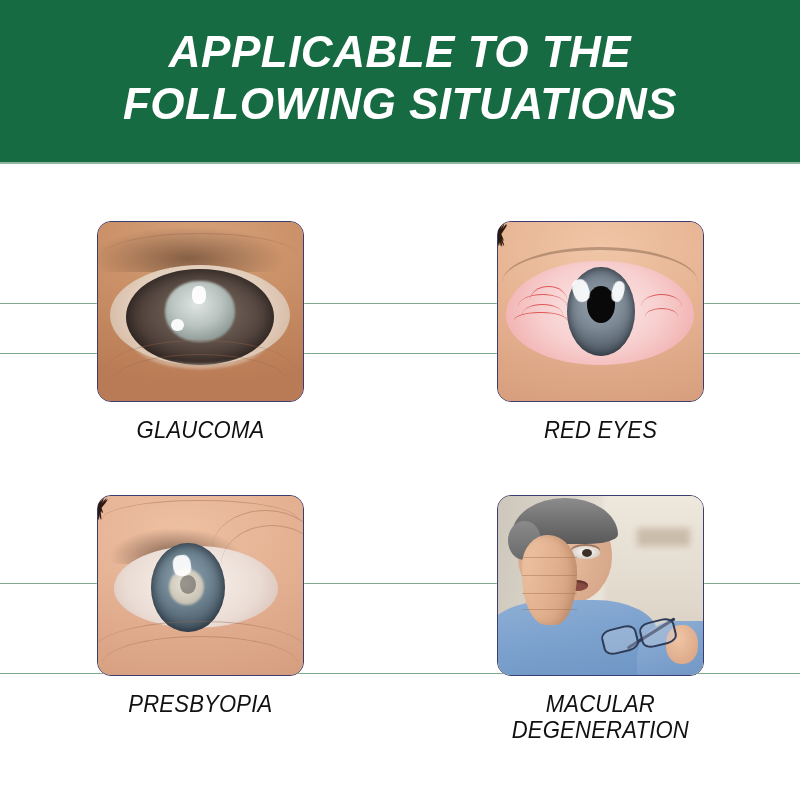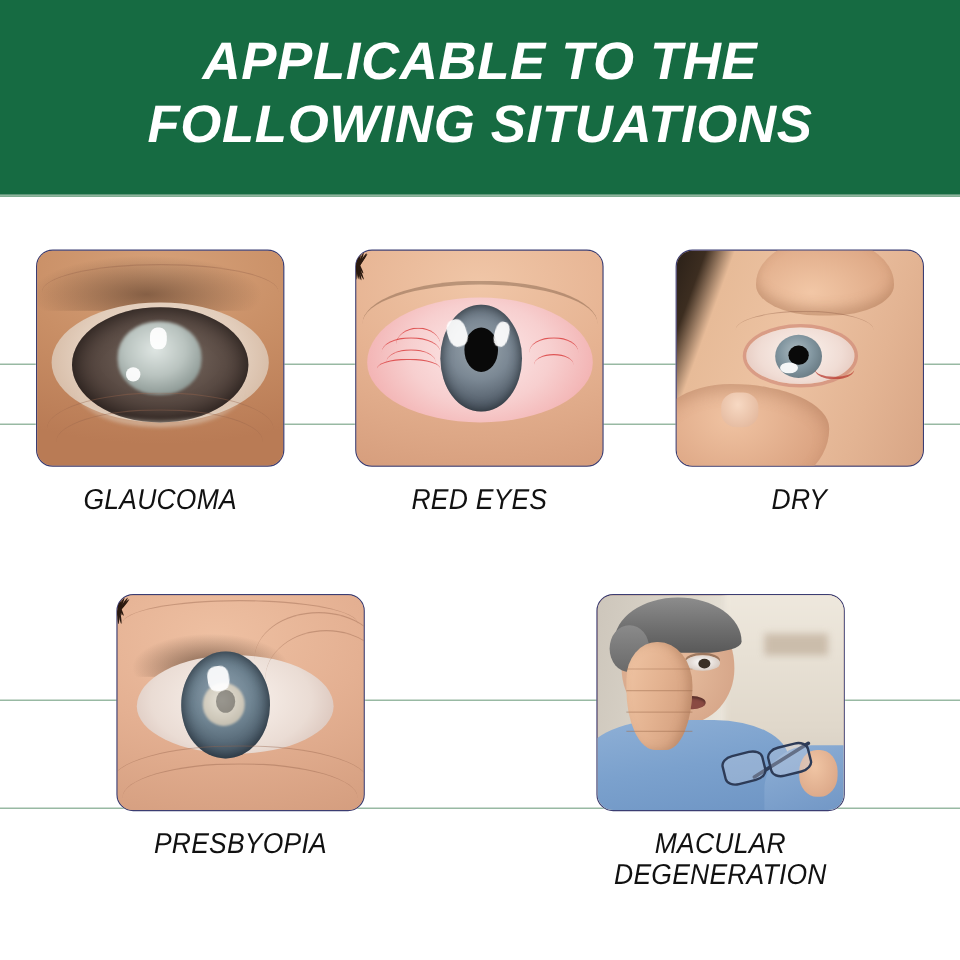--- a/index.html
+++ b/index.html
@@ -55,21 +55,21 @@
     width:800px; height:636px;
     z-index:2;
   }
   .row {
     position:absolute;
     left:0;
     width:800px;
     display:flex;
     justify-content:space-around;
   }
-  .row.row1 { top:44px; }
+  .row.row1 { top:57px; }
   .row.row2 { top:331px; }
 
   .cell {
     width:246px;
     display:flex;
     flex-direction:column;
     align-items:center;
   }
 
   .card {
@@ -438,35 +438,20 @@
           <div class="lash" style="left:22%;top:72%;width:2px;height:20px;transform:rotate(-28deg);"></div>
           <div class="lash" style="left:32%;top:75%;width:2px;height:19px;transform:rotate(-16deg);"></div>
           <div class="lash" style="left:42%;top:77%;width:2px;height:18px;transform:rotate(-6deg);"></div>
           <div class="lash" style="left:52%;top:77%;width:2px;height:18px;transform:rotate(6deg);"></div>
           <div class="lash" style="left:62%;top:75%;width:2px;height:19px;transform:rotate(16deg);"></div>
         </div>
       </div>
       <div class="caption">RED EYES</div>
     </div>
 
-    <div class="cell">
-      <div class="card c3">
-        <div class="skin"></div>
-        <div class="finger-top"></div>
-        <div class="eyeball"></div>
-        <div class="iris"></div>
-        <div class="pupil"></div>
-        <div class="glint g1"></div>
-        <div class="redline"></div>
-        <div class="finger-bot"></div>
-        <div class="nail"></div>
-        <div class="wrinkle" style="left:24%;top:28%;width:56%;height:18%;"></div>
-      </div>
-      <div class="caption">DRY</div>
-    </div>
 
   </div>
 
   <div class="row row2">
 
     <div class="cell">
       <div class="card c4">
         <div class="skin"></div>
         <div class="brow"></div>
         <div class="eyeball"></div>

